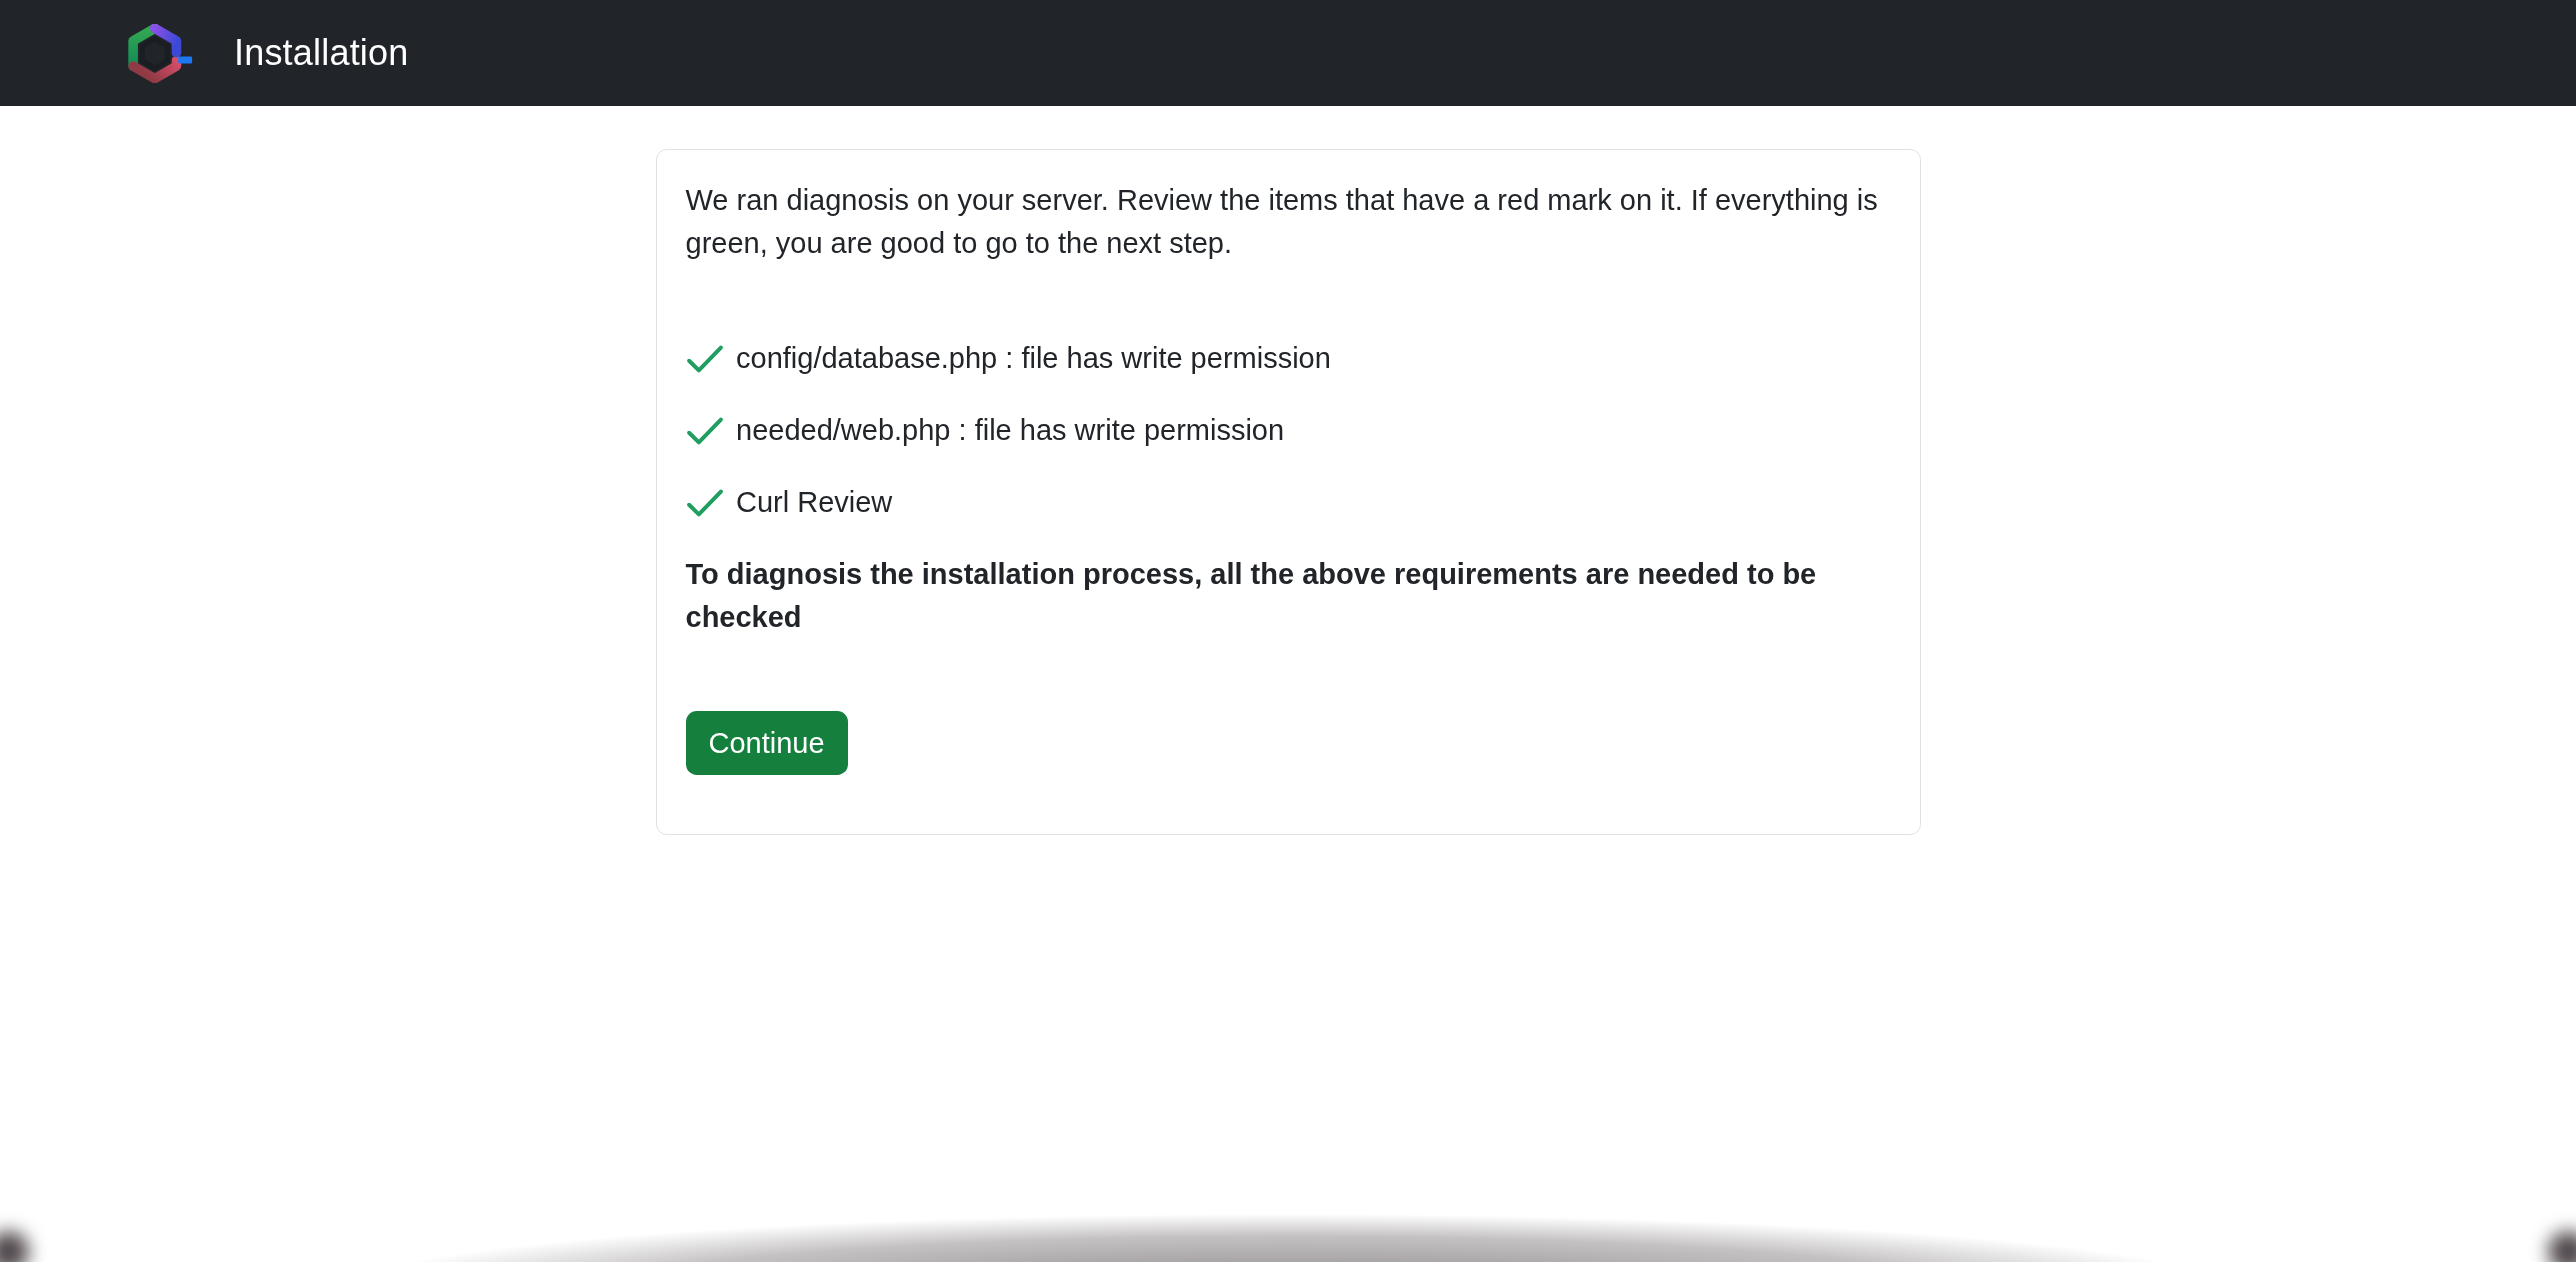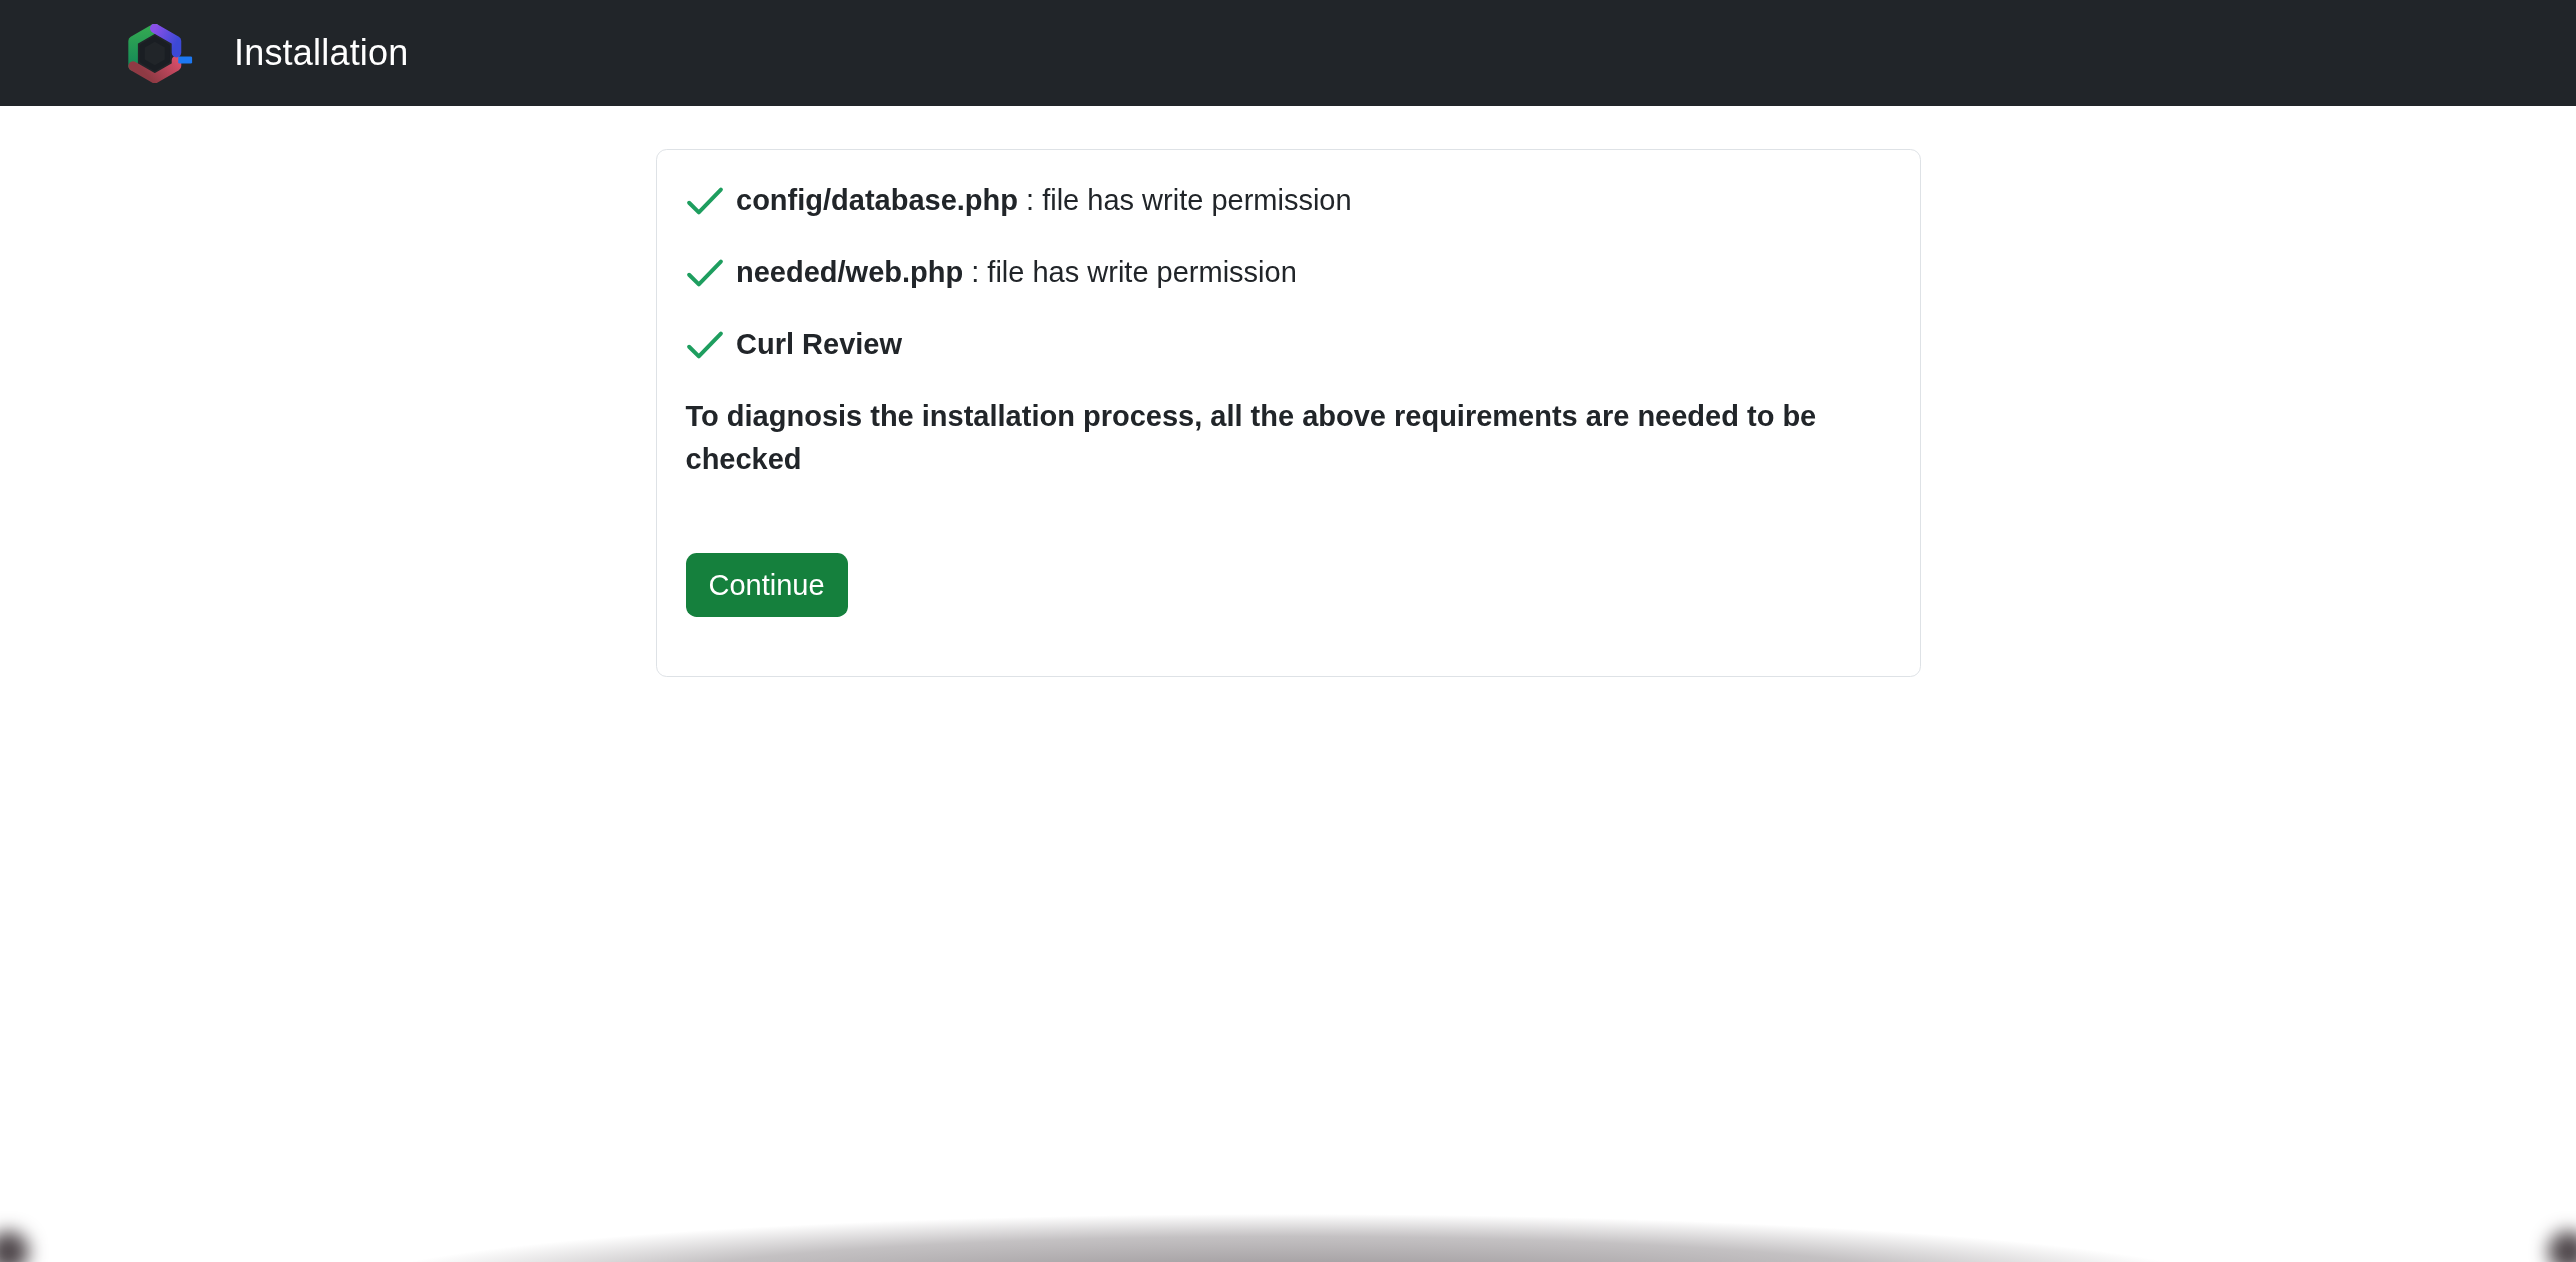--- a/index.html
+++ b/index.html
@@ -27,21 +27,21 @@
     width:1265px;margin:43px auto 0;box-sizing:border-box;
     background:#ffffff;border:1.8px solid #dee2e6;border-radius:10.7px;
   }
   .card-body{
     padding:29px 29px 59px;color:#212529;
     font-size:29px;line-height:43px;
   }
   .intro{margin:0 0 72px;}
   .check-row{display:flex;align-items:center;margin-bottom:29px;min-height:43px;}
   .check-row svg{flex:0 0 auto;margin-right:12.5px;}
-  .check-name{font-weight:700;}
+  .check-name{font-weight:400;}
   .check-detail{white-space:pre-wrap;}
   .note{font-weight:700;margin:0 0 72px;max-width:1163px;}
   .btn-continue{
     display:inline-block;border:none;cursor:pointer;
     background:#15803d;color:#ffffff;
     font-family:inherit;font-size:29px;line-height:43px;
     padding:10.7px 23px;border-radius:10.7px;
   }
 
   
@@ -86,20 +86,21 @@
       </svg>
     </span>
     <span class="navbar-title">Installation</span>
   </a>
 </header>
 
 <main>
   <section class="card">
     <div class="card-body">
 
+      <p class="intro">We ran diagnosis on your server. Review the items that have a red mark on it. If everything is green, you are good to go to the next step.</p>
 
       <div class="check-row">
         <svg width="38" height="30" viewBox="0 0 42 34">
           <polyline points="3,19 14,30 39,4" fill="none" stroke-width="4.5" stroke-linecap="round" stroke-linejoin="round" stroke="#1e9e5f"></polyline>
         </svg>
         <span><b class="check-name">config/database.php</b><span class="check-detail"> : file has write permission</span></span>
       </div>
 
       <div class="check-row">
         <svg width="38" height="30" viewBox="0 0 42 34">

